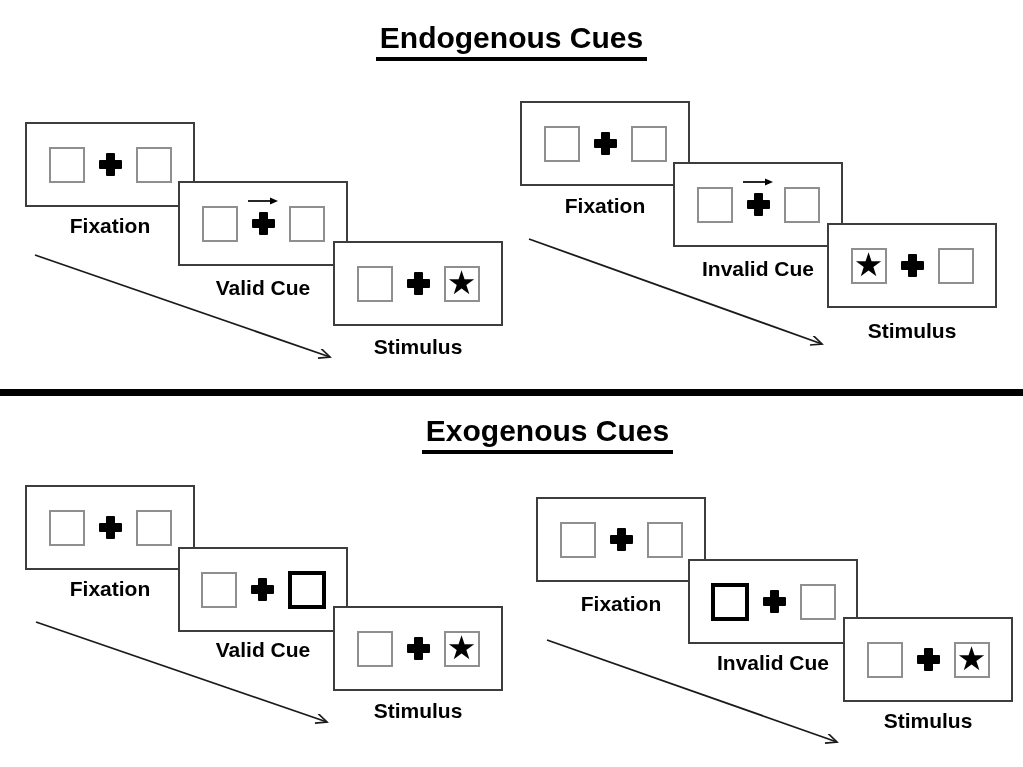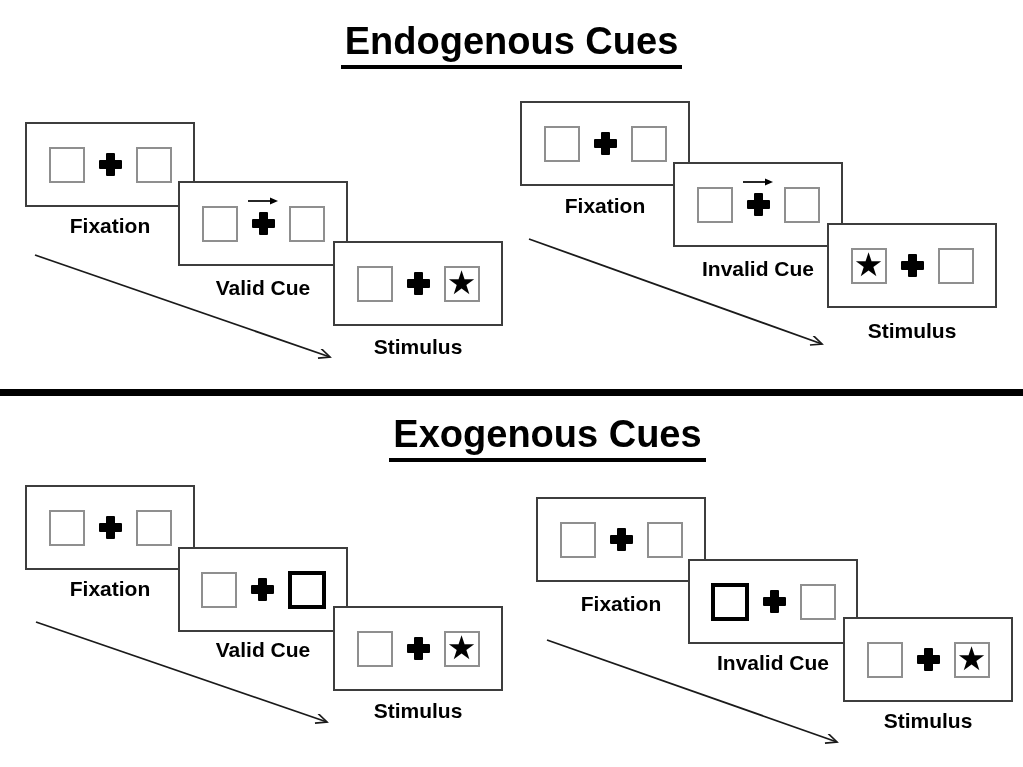--- a/index.html
+++ b/index.html
@@ -1,20 +1,20 @@
 <!DOCTYPE html>
 <html><head>
 <meta charset="utf-8">
 <style>
   html,body{margin:0;padding:0;background:#fff;}
   #page{position:relative;width:1023px;height:767px;background:#ffffff;overflow:hidden;
         font-family:"Liberation Sans",sans-serif;color:#000;}
 
   .section-title{position:absolute;left:0;width:100%;text-align:center;}
-  .section-title span{display:inline-block;font-size:38px;font-weight:bold;color:#000;
+  .section-title span{display:inline-block;font-size:30px;font-weight:bold;color:#000;
         border-bottom:4px solid #000;padding:0 4px 3px 4px;line-height:1.05;}
 
   .divider{position:absolute;left:0;top:389px;width:1023px;height:7px;background:#000;}
 
   .panel{position:absolute;width:170px;height:85px;background:#ffffff;
         border:2px solid #3d3d3d;box-sizing:border-box;
         display:flex;align-items:center;justify-content:center;gap:14px;}
 
   .sq{width:36px;height:36px;border:2px solid #8f8f8f;box-sizing:border-box;background:#fff;
         display:flex;align-items:center;justify-content:center;}

